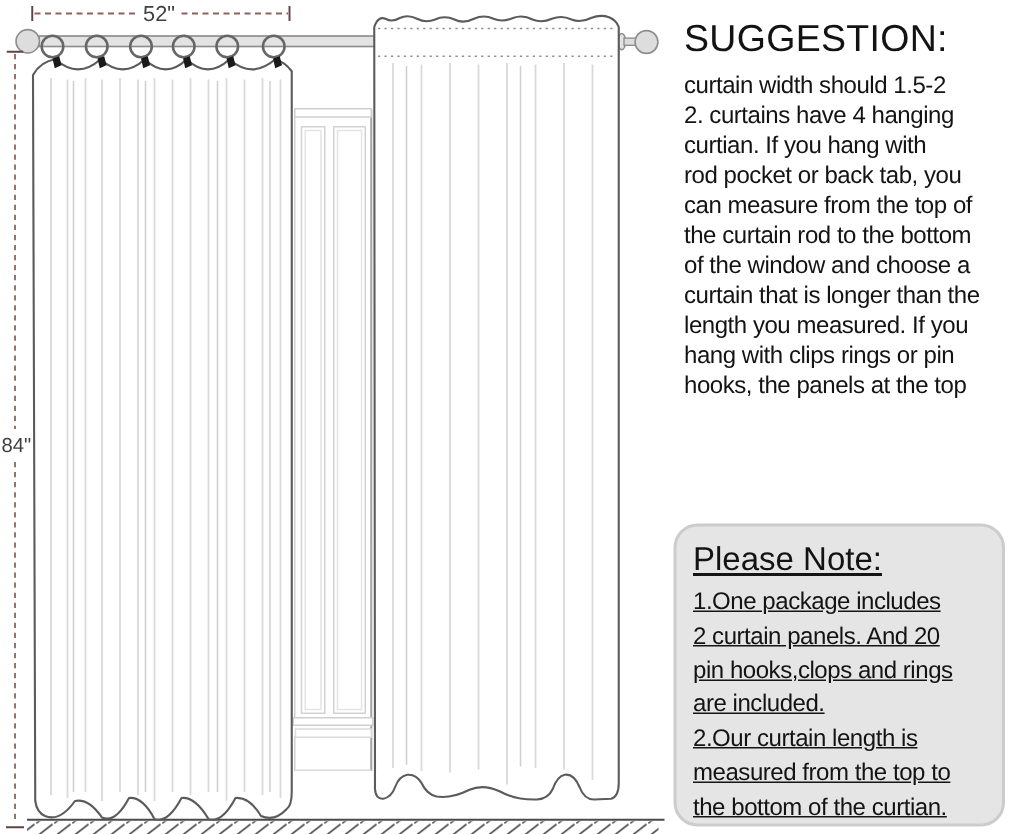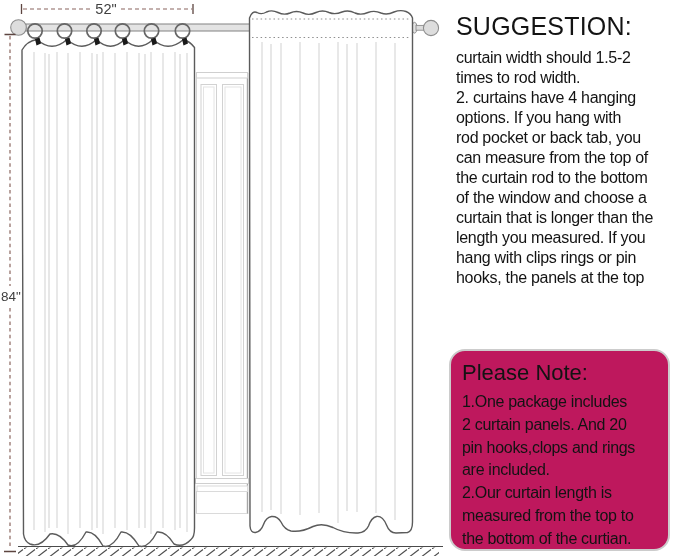--- a/index.html
+++ b/index.html
@@ -10,21 +10,21 @@
   svg.illu{position:absolute;left:0;top:0;display:block;}
   svg text{font-family:"Liberation Sans",sans-serif;fill:#3f3f3f;}
 
   .textcol{position:absolute;left:456px;top:12px;width:223px;}
   .sug-title{font-size:25px;letter-spacing:.2px;margin-bottom:7px;color:#131313;}
   .sug-line{font-size:16px;line-height:20px;letter-spacing:-.3px;white-space:nowrap;color:#131313;}
 
   .note-box{
     position:absolute;left:449px;top:349px;width:221px;height:202px;
     box-sizing:border-box;border:2px solid #cccccc;border-radius:16px;
-    padding:9px 0 16px 11px;background:#be185d;
+    padding:9px 0 16px 11px;background:#e5e5e5;text-decoration:underline;
   }
   .note-title{font-size:22px;margin-bottom:5px;color:#131313;}
   .note-line{font-size:16px;line-height:22.8px;letter-spacing:-.3px;white-space:nowrap;color:#131313;}
 </style>
 </head>
 <body>
 
 <div class="stage">
 
   <svg class="illu" width="455" height="556" viewBox="0 0 455 556">
@@ -120,23 +120,22 @@
     <g>
       <path d="M4.5 34.5 H15.5 M4 551.5 H16" stroke="#5d4540" stroke-width="1.3" fill="none"></path>
       <path d="M10 36 V286 M10 308 V549" stroke="#8a655e" stroke-width="1.2" stroke-dasharray="3.5 3.2" fill="none"></path>
       <text x="1" y="301" text-anchor="start" font-size="13.5">84"</text>
     </g>
   </svg>
 
   <div class="textcol">
     <div class="sug-title">SUGGESTION:</div>
     <div class="sug-line">curtain width should 1.5-2</div>
-    <div class="sug-line">times to rod width.</div>
     <div class="sug-line">2. curtains have 4 hanging</div>
-    <div class="sug-line">options. If you hang with</div>
+    <div class="sug-line">curtian. If you hang with</div>
     <div class="sug-line">rod pocket or back tab, you</div>
     <div class="sug-line">can measure from the top of</div>
     <div class="sug-line">the curtain rod to the bottom</div>
     <div class="sug-line">of the window and choose a</div>
     <div class="sug-line">curtain that is longer than the</div>
     <div class="sug-line">length you measured. If you</div>
     <div class="sug-line">hang with clips rings or pin</div>
     <div class="sug-line">hooks, the panels at the top</div>
   </div>
 

